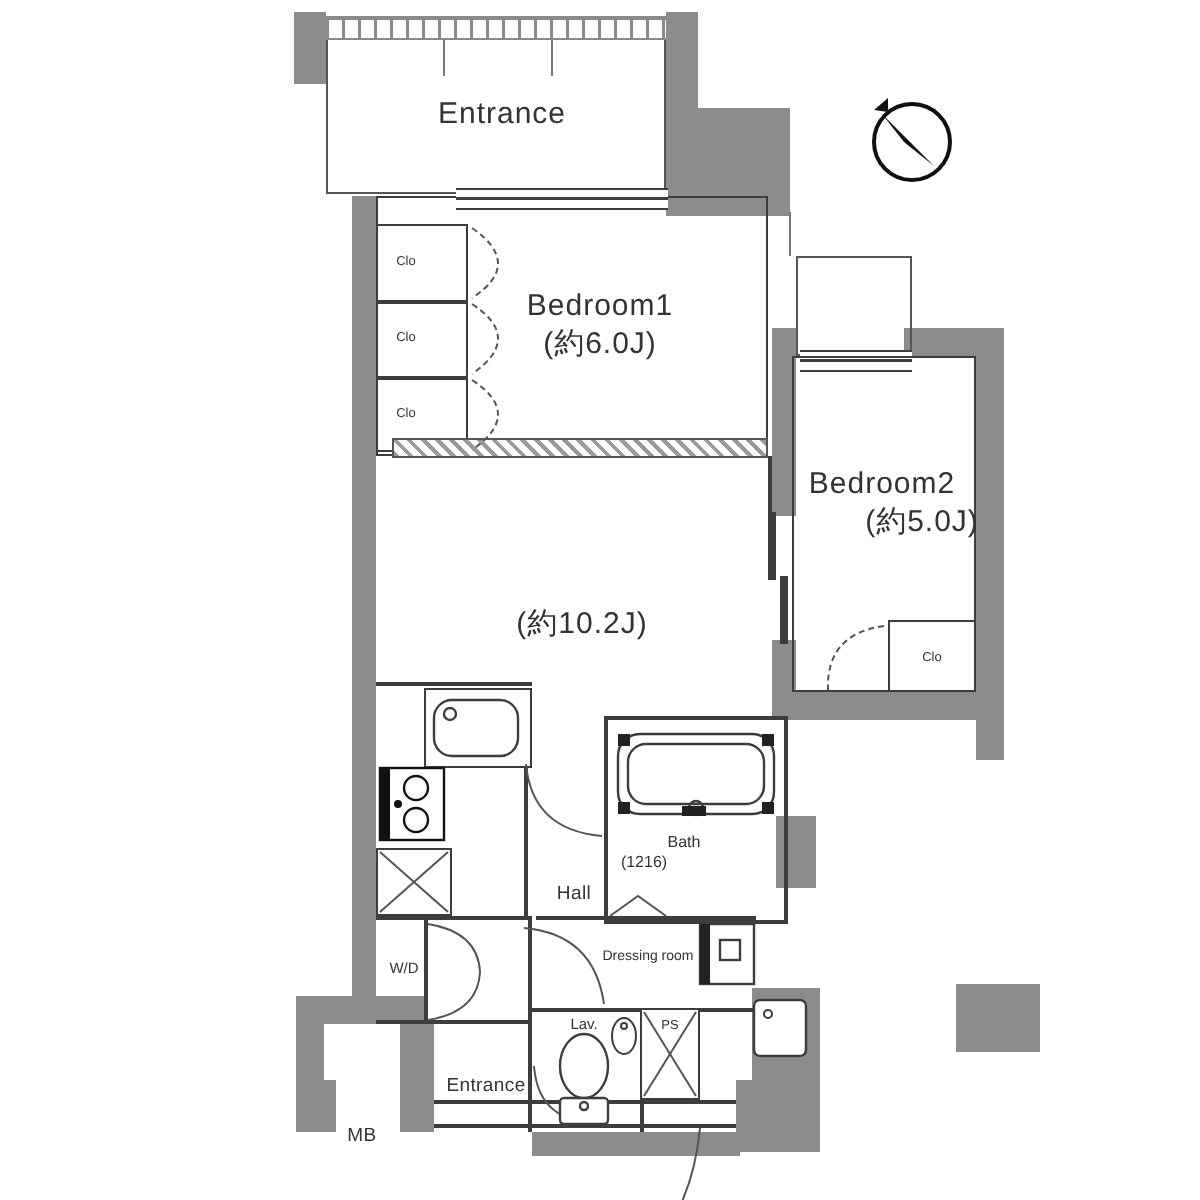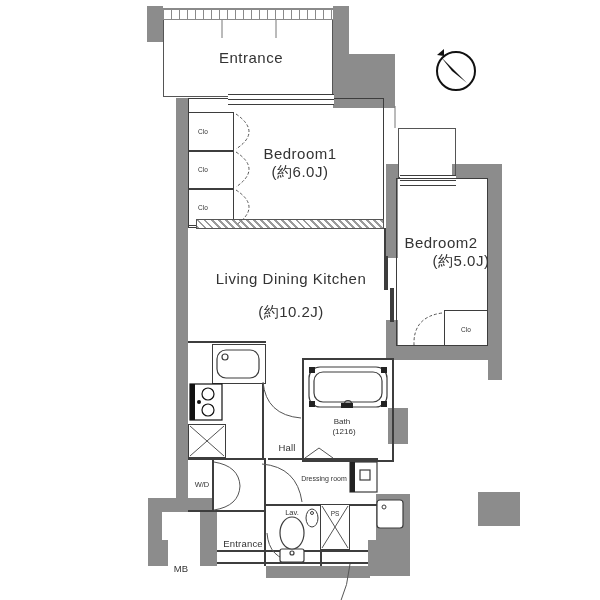--- a/index.html
+++ b/index.html
@@ -69,34 +69,33 @@
   <div class="openbox" style="left:396px;top:178px;width:92px;height:168px;border:1.4px solid #3d3d3d"></div>
   <div class="lbl lg" style="left:441px;top:242px">Bedroom2</div>
   <div class="lbl lg" style="left:461px;top:261px">(約5.0J)</div>
   <div class="box" style="left:444px;top:310px;width:44px;height:36px"></div>
   <div class="lbl xs" style="left:466px;top:329px">Clo</div>
 
   <div class="ln" style="left:384px;top:256px;width:4px;height:34px"></div>
   <div class="ln" style="left:390px;top:288px;width:4px;height:34px"></div>
 
   <div class="ln" style="left:384px;top:228px;width:2px;height:30px"></div>
-  <div class="lbl lg" style="left:291px;top:278px">Living Dining Kitchen</div>
   <div class="lbl lg" style="left:291px;top:312px">(約10.2J)</div>
 
   <div class="ln" style="left:188px;top:341px;width:78px;height:1.5px"></div>
   <div class="box" style="left:212px;top:344px;width:54px;height:40px"></div>
   <div class="box" style="left:188px;top:424px;width:38px;height:34px"></div>
   <div class="ln" style="left:262px;top:384px;width:2px;height:76px"></div>
 
   <div class="ln" style="left:302px;top:358px;width:92px;height:2px"></div>
   <div class="ln" style="left:302px;top:358px;width:2px;height:104px"></div>
   <div class="ln" style="left:392px;top:358px;width:2px;height:104px"></div>
   <div class="ln" style="left:302px;top:460px;width:92px;height:2px"></div>
   <div class="lbl sm" style="left:342px;top:421px">Bath</div>
-  <div class="lbl sm" style="left:344px;top:431px">(1216)</div>
+  <div class="lbl sm" style="left:322px;top:431px">(1216)</div>
 
   <div class="lbl md" style="left:287px;top:447px">Hall</div>
   <div class="ln" style="left:268px;top:458px;width:110px;height:2px"></div>
   <div class="ln" style="left:266px;top:504px;width:112px;height:2px"></div>
   <div class="lbl xs wrap" style="left:324px;top:479px;font-size:7px">Dressing room</div>
   <div class="ln" style="left:264px;top:504px;width:2px;height:62px"></div>
   <div class="ln" style="left:320px;top:504px;width:2px;height:62px"></div>
   <div class="lbl xs" style="left:292px;top:512px;font-size:7.5px">Lav.</div>
   <div class="box" style="left:320px;top:504px;width:30px;height:46px"></div>
   <div class="lbl xs" style="left:335px;top:513px">PS</div>

